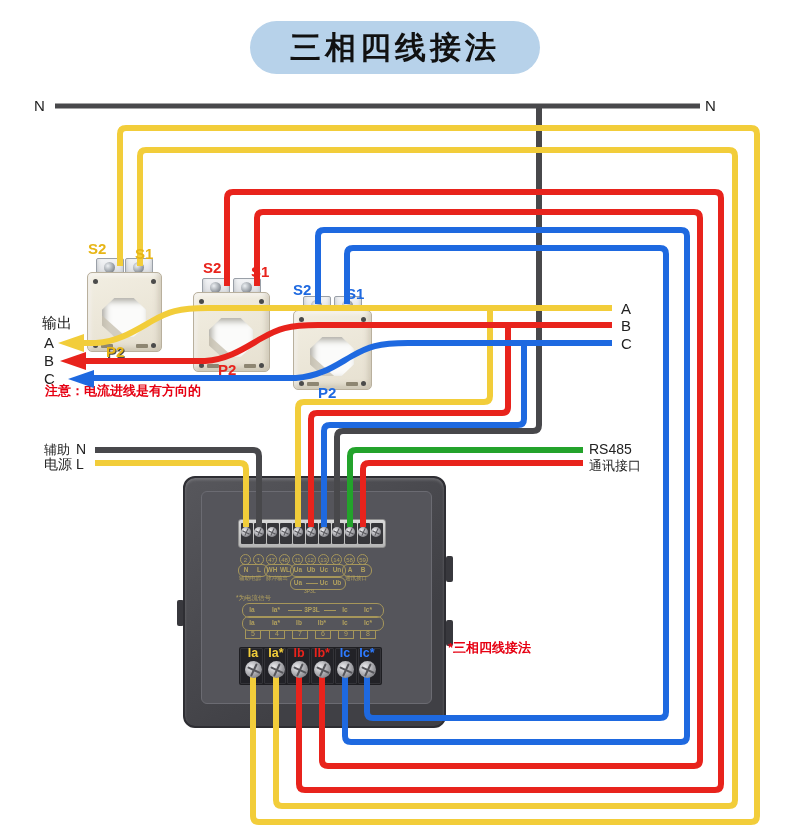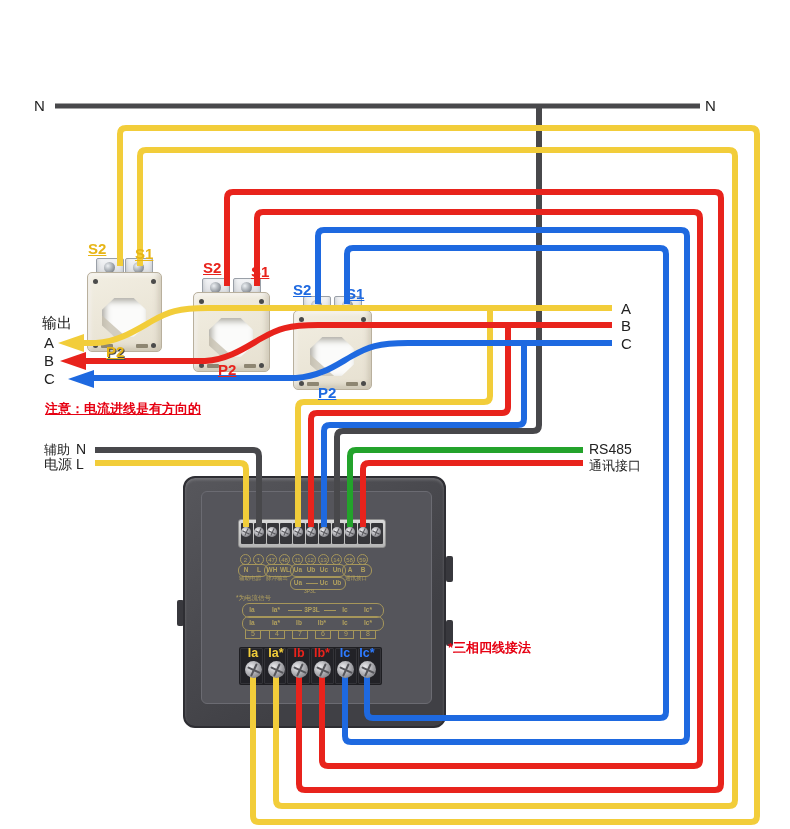--- a/index.html
+++ b/index.html
@@ -20,21 +20,21 @@
         border:1px solid #9aa0a8;border-radius:2px;box-shadow:inset 0 -3px 4px rgba(120,128,138,.45);}
   .ct-term .scr{position:absolute;left:7px;top:3px;width:11px;height:11px;border-radius:50%;
         background:radial-gradient(circle at 35% 35%,#eceff2,#8f959c 65%,#6d737a);}
   .ct-dot{position:absolute;width:5px;height:5px;border-radius:50%;background:#4b4b4b;}
   .ct-window{position:absolute;background:#fbfbfa;
         clip-path:polygon(28% 0,72% 0,100% 30%,100% 70%,72% 100%,28% 100%,0 70%,0 30%);
         box-shadow:inset 3px 3px 6px rgba(90,85,70,.5);}
   .ct-core{position:absolute;left:0;bottom:0;width:55%;height:55%;background:#c8c2b2;
         clip-path:polygon(0 0,100% 100%,0 100%);opacity:.8;}
   .ct-foot{position:absolute;bottom:4px;height:4px;background:#8e8672;border-radius:1px;}
-  .ct-lab{position:absolute;font-weight:bold;font-size:15px;z-index:30;white-space:nowrap;text-decoration:underline;}
+  .ct-lab{position:absolute;font-weight:bold;font-size:15px;z-index:30;white-space:nowrap;}
   
   .meter{position:absolute;left:183px;top:476px;width:263px;height:252px;border-radius:12px;
         background:linear-gradient(145deg,#57575c,#404045 70%);border:2px solid #2e2e33;box-sizing:border-box;z-index:10;
         box-shadow:inset 0 2px 3px rgba(255,255,255,.18);}
   .meter-clip{position:absolute;width:7px;height:26px;background:#38383d;border-radius:2px;z-index:9;}
   .panel{position:absolute;left:16px;top:13px;width:229px;height:211px;border-radius:6px;
         background:#55555b;border:1px solid #6b6b72;}
   .strip{position:absolute;left:53px;top:41px;width:148px;height:29px;background:linear-gradient(#d9d9d9,#b5b5b5);
         border:1px solid #8e8e8e;border-radius:3px;box-sizing:border-box;display:flex;gap:1px;padding:3px 2px;}
   .strip .cell{flex:1;background:#36363a;border-radius:1px;}
@@ -266,29 +266,30 @@
   <div class="screw z30" style="left:358px;top:527px;width:10px;height:10px;"></div>
   <div class="screw z30" style="left:371px;top:527px;width:10px;height:10px;"></div>
 
   <div class="screw z30" style="left:245px;top:661px;width:17px;height:17px;"></div>
   <div class="screw z30" style="left:268px;top:661px;width:17px;height:17px;"></div>
   <div class="screw z30" style="left:291px;top:661px;width:17px;height:17px;"></div>
   <div class="screw z30" style="left:314px;top:661px;width:17px;height:17px;"></div>
   <div class="screw z30" style="left:337px;top:661px;width:17px;height:17px;"></div>
   <div class="screw z30" style="left:359px;top:661px;width:17px;height:17px;"></div>
 
+  <div class="title-pill" style="background: rgb(183, 210, 234);">三相四线接法</div>
 
   <div class="lbl" style="left:34px;top:97px;font-size:15px;">N</div>
   <div class="lbl" style="left:705px;top:97px;font-size:15px;">N</div>
 
   <div class="lbl" style="left:42px;top:314px;font-size:15px;">输出</div>
   <div class="lbl" style="left:44px;top:334px;font-size:15px;">A</div>
   <div class="lbl" style="left:44px;top:352px;font-size:15px;">B</div>
   <div class="lbl" style="left:44px;top:370px;font-size:15px;">C</div>
-  <div class="lbl" style="left: 45px; top: 400px; font-size: 13px; font-weight: bold; color: rgb(230, 0, 18); text-decoration: underline;">注意：电流进线是有方向的</div>
+  <div class="lbl" style="left: 45px; top: 382px; font-size: 13px; font-weight: bold; color: rgb(230, 0, 18);">注意：电流进线是有方向的</div>
 
   <div class="lbl" style="left:44px;top:441px;font-size:13px;">辅助</div>
   <div class="lbl" style="left:76px;top:441px;font-size:14px;">N</div>
   <div class="lbl" style="left:44px;top:456px;font-size:14px;">电源</div>
   <div class="lbl" style="left:76px;top:456px;font-size:14px;">L</div>
 
   <div class="lbl" style="left:621px;top:300px;font-size:15px;">A</div>
   <div class="lbl" style="left:621px;top:317px;font-size:15px;">B</div>
   <div class="lbl" style="left:621px;top:335px;font-size:15px;">C</div>
   <div class="lbl" style="left:589px;top:441px;font-size:14px;">RS485</div>

